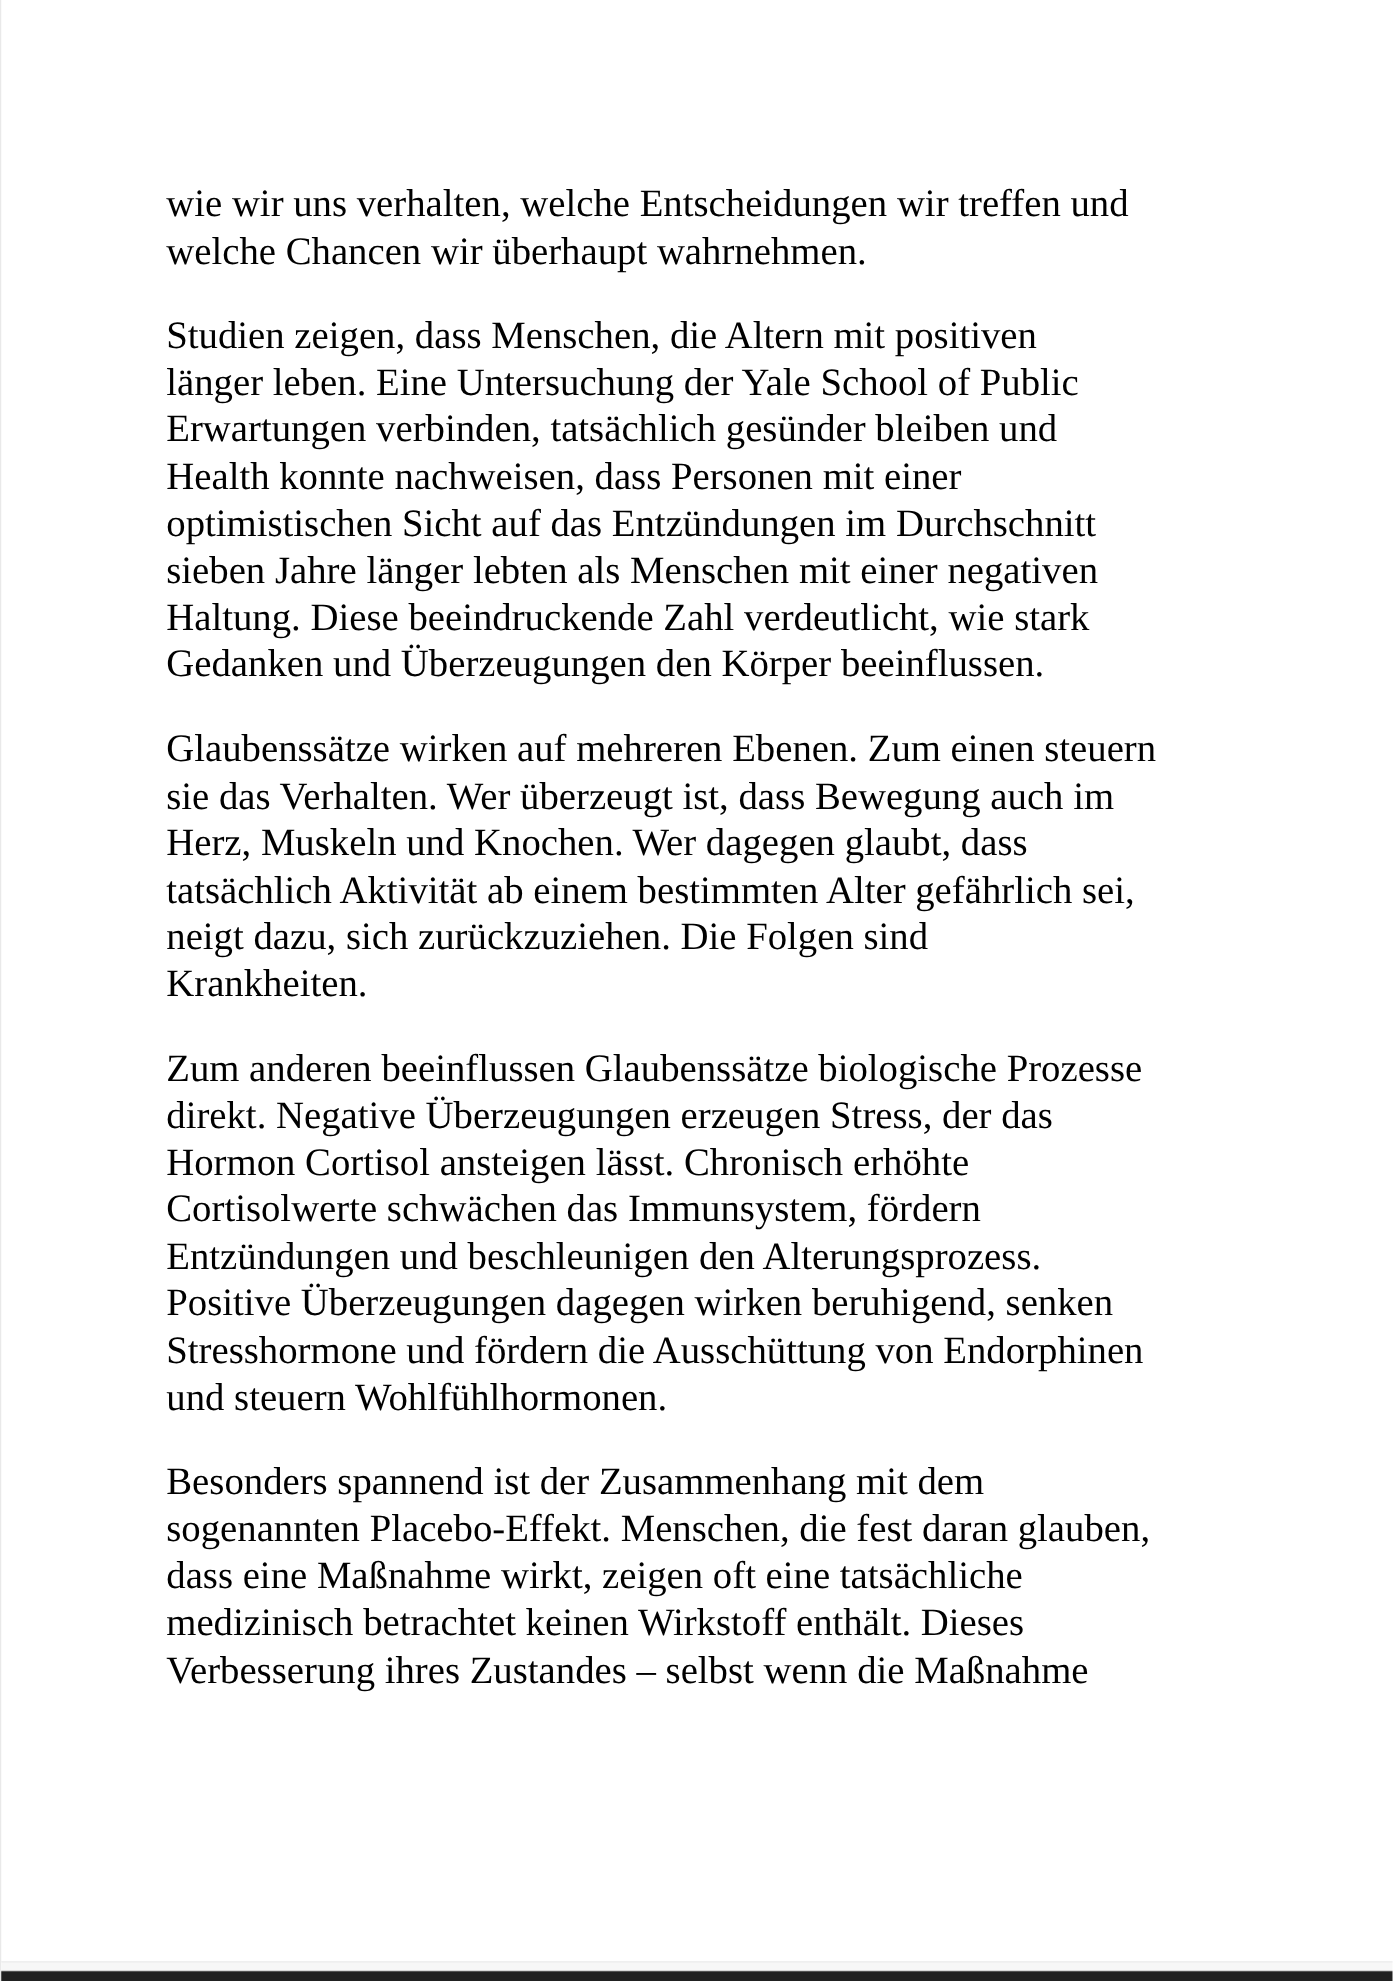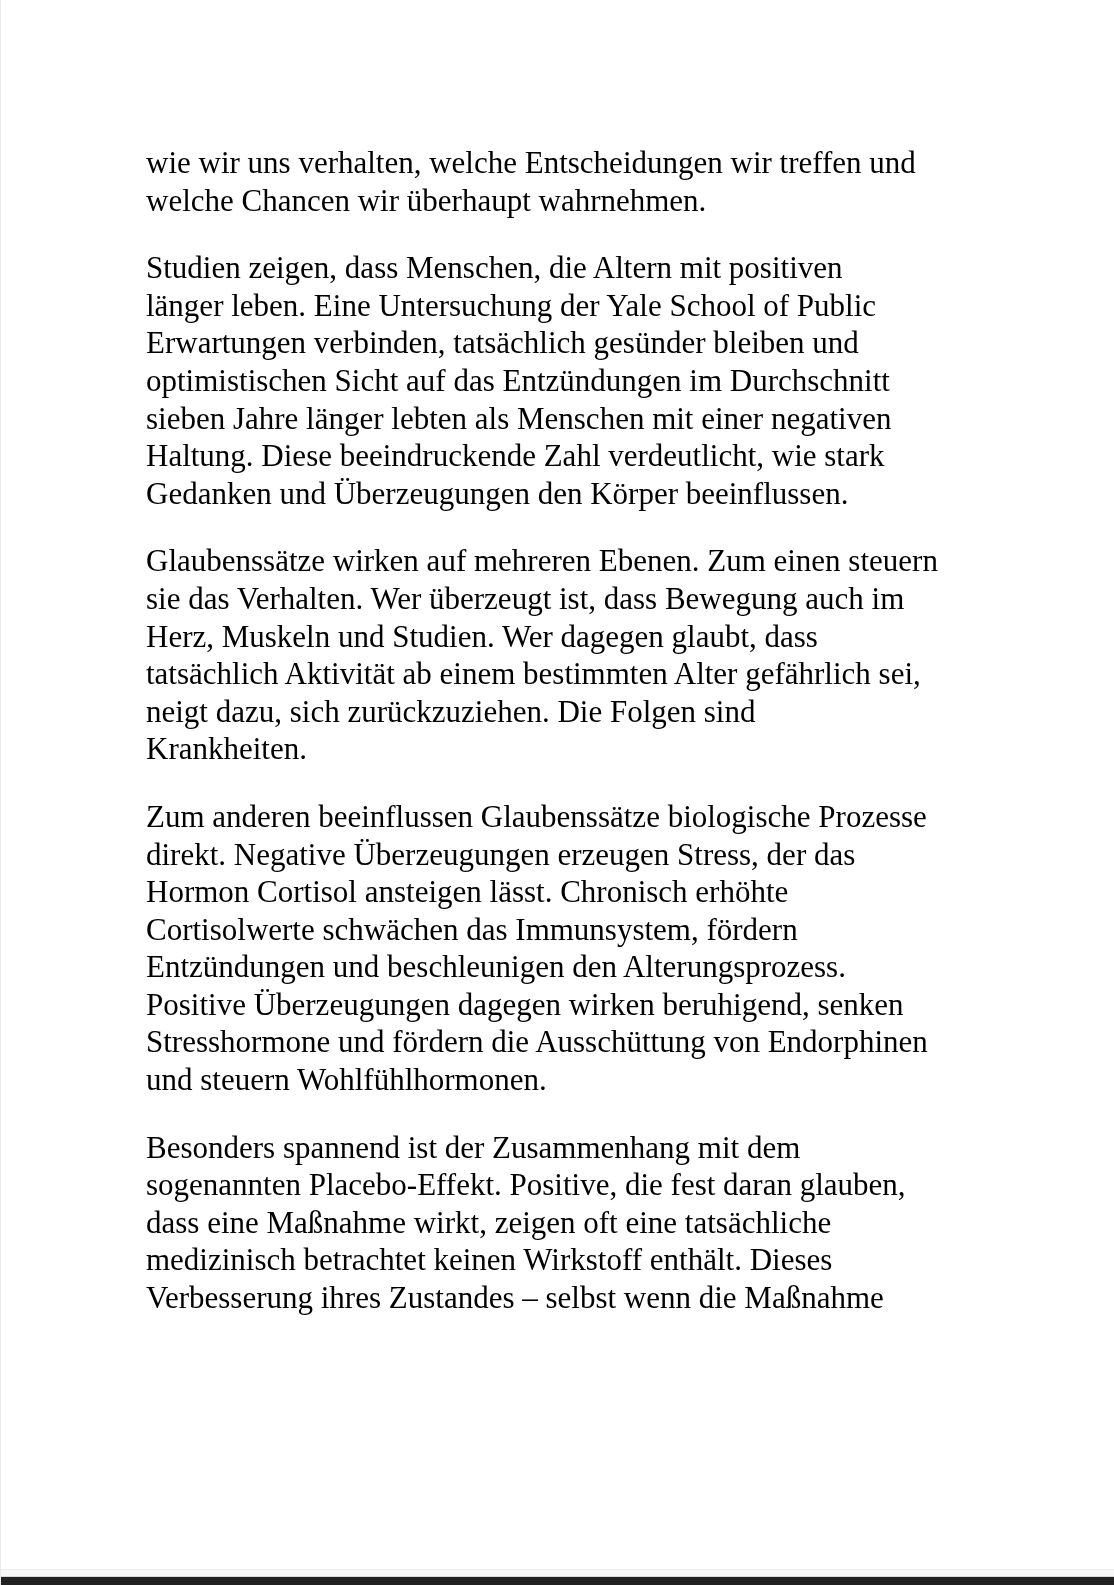--- a/index.html
+++ b/index.html
@@ -15,21 +15,21 @@
     font-family: "Liberation Serif", "DejaVu Serif", serif;
   }
   .page {
     position: absolute;
     inset: 0;
     background: #ffffff;
     border-left: 1px solid #e9e9e9;
   }
   .doc-content {
     position: absolute;
-    left: 145px;
+    left: 132px;
     top: 144px;
     width: 880px;
     color: #000000;
     font-size: 31px;
     line-height: 37.6px;
     font-weight: 400;
   }
   .para {
     margin: 0 0 30px 0;
     padding: 0;
@@ -66,49 +66,50 @@
 
     <p class="para">
       <span class="line">wie wir uns verhalten, welche Entscheidungen wir treffen und</span>
       <span class="line">welche Chancen wir überhaupt wahrnehmen.</span>
     </p>
 
     <p class="para">
       <span class="line">Studien zeigen, dass Menschen, die Altern mit positiven</span>
       <span class="line">länger leben. Eine Untersuchung der Yale School of Public</span>
       <span class="line">Erwartungen verbinden, tatsächlich gesünder bleiben und</span>
+      <span class="line">Health konnte nachweisen, dass Personen mit einer</span>
       <span class="line">optimistischen Sicht auf das Entzündungen im Durchschnitt</span>
       <span class="line">sieben Jahre länger lebten als Menschen mit einer negativen</span>
       <span class="line">Haltung. Diese beeindruckende Zahl verdeutlicht, wie stark</span>
       <span class="line">Gedanken und Überzeugungen den Körper beeinflussen.</span>
     </p>
 
     <p class="para">
       <span class="line">Glaubenssätze wirken auf mehreren Ebenen. Zum einen steuern</span>
       <span class="line">sie das Verhalten. Wer überzeugt ist, dass Bewegung auch im</span>
-      <span class="line">Herz, Muskeln und Studien. Wer dagegen glaubt, dass</span>
+      <span class="line">Herz, Muskeln und Knochen. Wer dagegen glaubt, dass</span>
       <span class="line">tatsächlich Aktivität ab einem bestimmten Alter gefährlich sei,</span>
       <span class="line">neigt dazu, sich zurückzuziehen. Die Folgen sind</span>
       <span class="line">Krankheiten.</span>
     </p>
 
     <p class="para">
       <span class="line">Zum anderen beeinflussen Glaubenssätze biologische Prozesse</span>
       <span class="line">direkt. Negative Überzeugungen erzeugen Stress, der das</span>
       <span class="line">Hormon Cortisol ansteigen lässt. Chronisch erhöhte</span>
       <span class="line">Cortisolwerte schwächen das Immunsystem, fördern</span>
       <span class="line">Entzündungen und beschleunigen den Alterungsprozess.</span>
       <span class="line">Positive Überzeugungen dagegen wirken beruhigend, senken</span>
       <span class="line">Stresshormone und fördern die Ausschüttung von Endorphinen</span>
       <span class="line">und steuern Wohlfühlhormonen.</span>
     </p>
 
     <p class="para">
       <span class="line">Besonders spannend ist der Zusammenhang mit dem</span>
-      <span class="line">sogenannten Placebo-Effekt. Positive, die fest daran glauben,</span>
+      <span class="line">sogenannten Placebo-Effekt. Menschen, die fest daran glauben,</span>
       <span class="line">dass eine Maßnahme wirkt, zeigen oft eine tatsächliche</span>
       <span class="line">medizinisch betrachtet keinen Wirkstoff enthält. Dieses</span>
       <span class="line">Verbesserung ihres Zustandes – selbst wenn die Maßnahme</span>
     </p>
 
   </div>
 
   <div class="bottom-strip-light"></div>
   <div class="bottom-strip-dark"></div>
 

